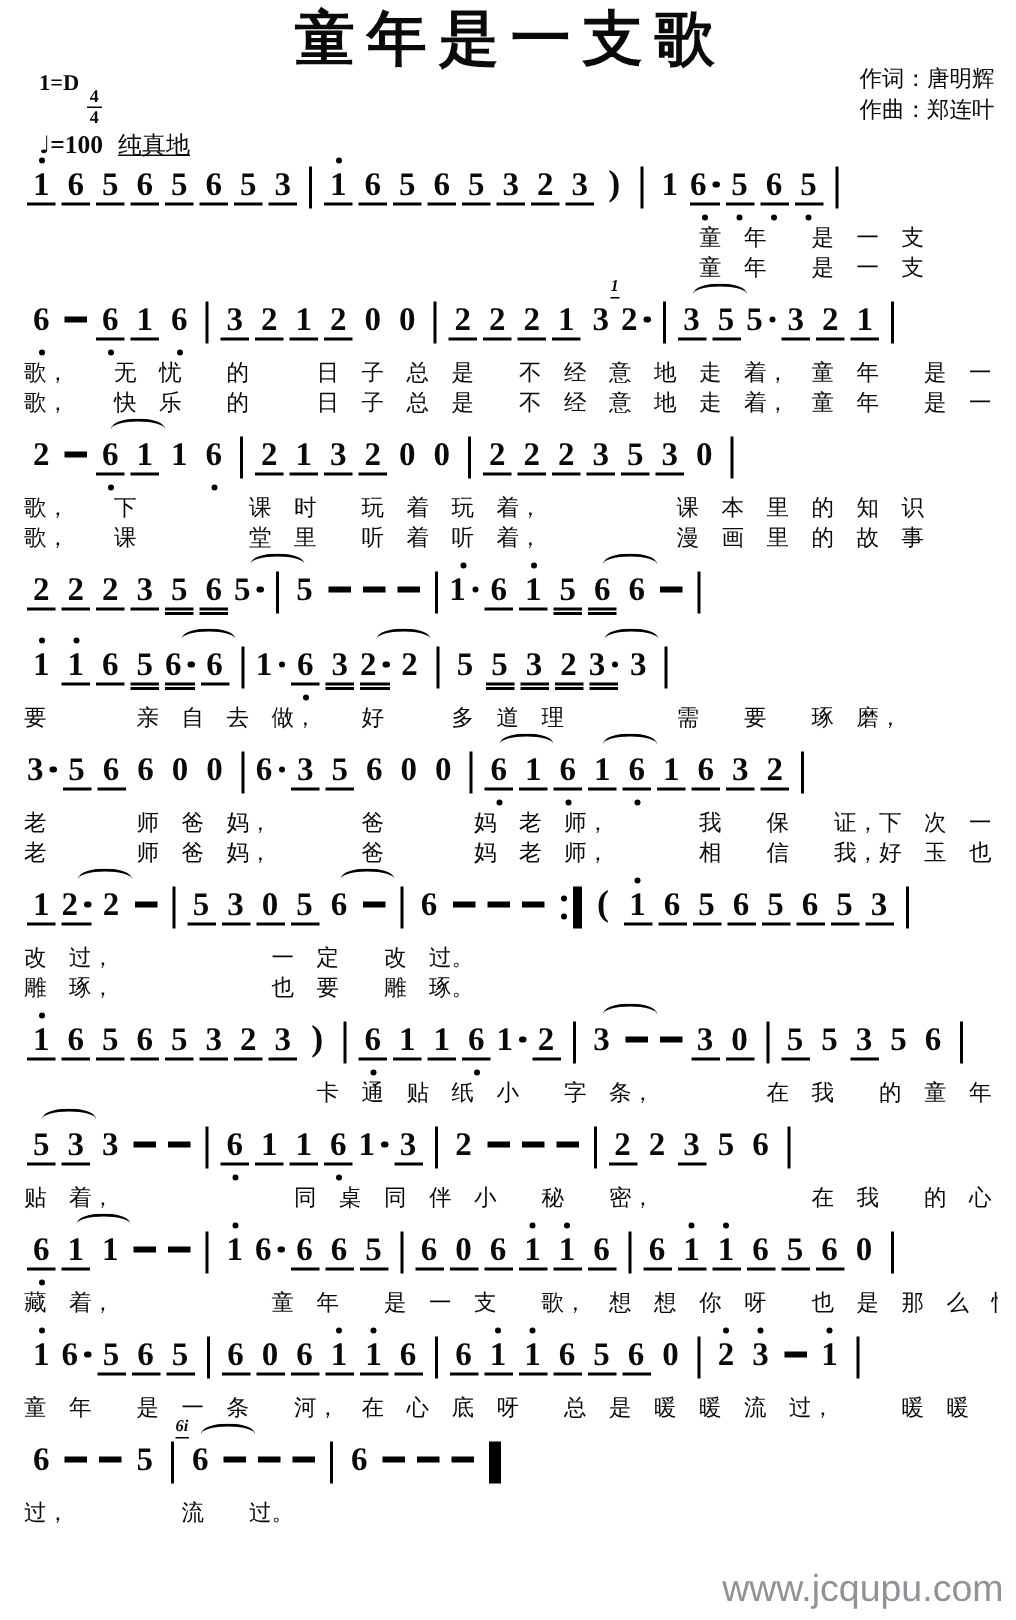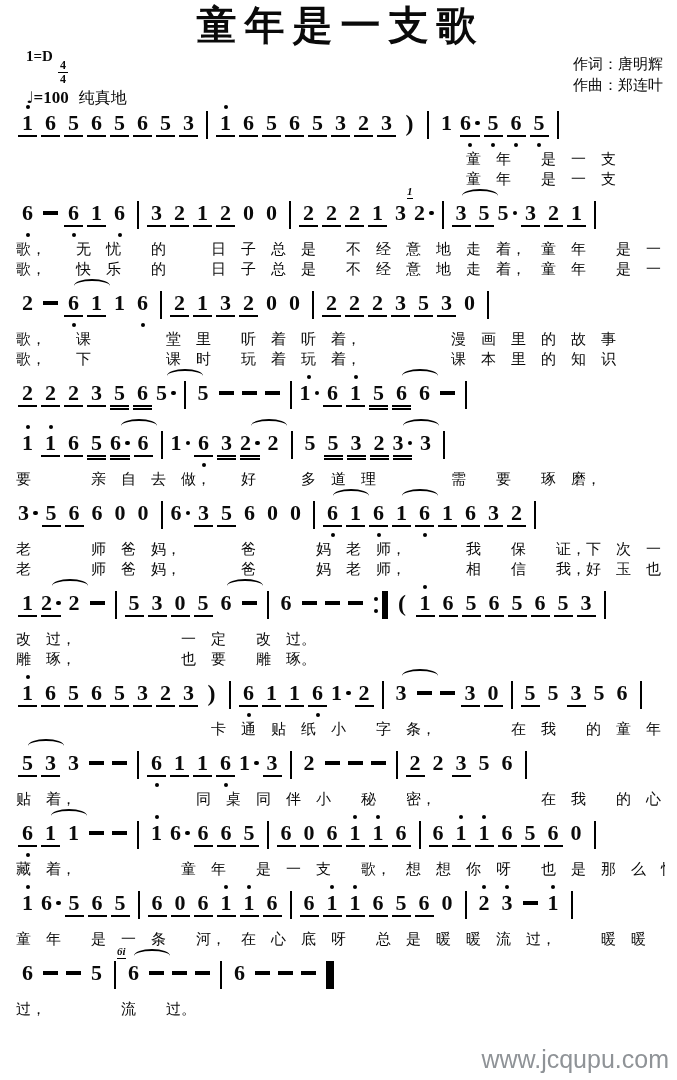--- a/index.html
+++ b/index.html
@@ -13,22 +13,22 @@
     text-align:center;font-size:40px;font-weight:bold;letter-spacing:8px;
     line-height:40px;white-space:nowrap;
   }
   .meta-row{position:relative;height:54px;margin-top:2px;}
   .key-block{position:absolute;left:10px;top:0;font-size:15px;font-weight:bold;}
   .frac{display:inline-flex;flex-direction:column;font-size:12px;line-height:1.05;
     vertical-align:-8px;margin-left:5px;text-align:center;font-weight:bold;}
   .frac .num{border-bottom:1.4px solid #000;padding:0 2px;}
   .tempo-line{font-size:17px;font-weight:bold;margin-top:3px;white-space:nowrap;}
   .noteglyph{font-family:"DejaVu Sans",sans-serif;font-size:16px;}
-  .expr{margin-left:10px;font-weight:normal;font-size:16px;}
-  .credits{position:absolute;right:2px;bottom:5px;font-size:15px;line-height:1.45;text-align:left;}
+  .expr{margin-left:10px;font-weight:normal;font-size:16px;text-decoration:underline;}
+  .credits{position:absolute;right:2px;bottom:16px;font-size:15px;line-height:1.45;text-align:left;}
 
   .system{margin-bottom:3px;}
   .notes-row{display:flex;align-items:flex-start;flex-wrap:nowrap;}
   .tok{position:relative;display:flex;flex-direction:column;align-items:center;
     margin:0 2px;min-width:19px;}
   .ab{height:9px;display:flex;align-items:center;justify-content:center;width:100%;}
   .core{height:24px;display:flex;align-items:center;justify-content:center;
     font-size:22px;font-weight:bold;line-height:24px;}
   .core.paren{font-size:24px;}
   .un{min-height:6px;width:100%;display:flex;flex-direction:column;gap:1.5px;}
@@ -728,22 +728,22 @@
           <div class="tok">
             <div class="ab"></div>
             <div class="core">
               <span>0</span>
             </div>
             <div class="un"></div>
             <div class="be"></div>
           </div>
           <div class="bar"></div>
         </div>
+        <div class="lyric">歌，　　下　　　　　课　时　　玩　着　玩　着，　　　　　　课　本　里　的　知　识</div>
         <div class="lyric">歌，　　课　　　　　堂　里　　听　着　听　着，　　　　　　漫　画　里　的　故　事</div>
-        <div class="lyric">歌，　　下　　　　　课　时　　玩　着　玩　着，　　　　　　课　本　里　的　知　识</div>
       </div>
       <div class="system">
         <div class="notes-row">
           <div class="tok">
             <div class="ab"></div>
             <div class="core">
               <span>2</span>
             </div>
             <div class="un">
               <div class="ln"></div>

